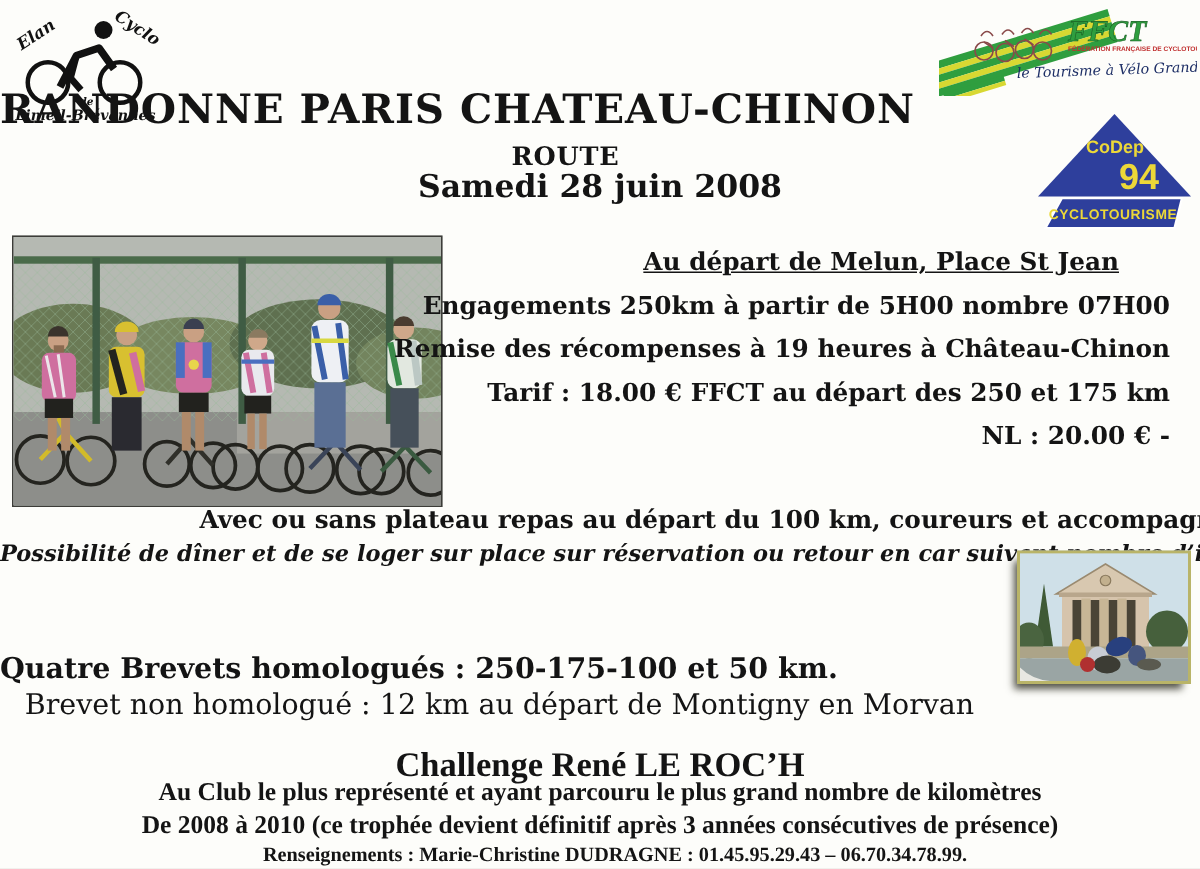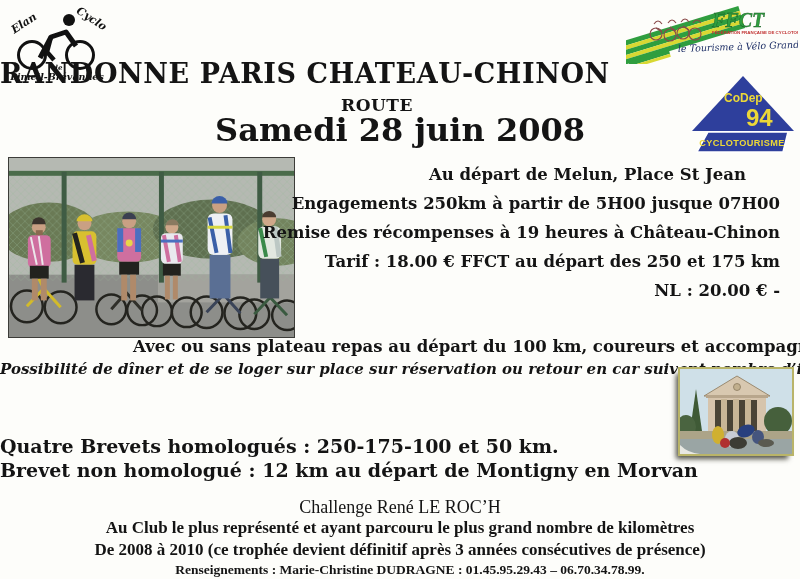--- a/index.html
+++ b/index.html
@@ -17,58 +17,58 @@
     position:absolute;top:58px;left:0;width:100%;
     font-size:27px;font-weight:bold;letter-spacing:.6px;
   }
   .title-route{
     position:absolute;top:95px;left:0;width:100%;text-align:center;
     font-size:17px;font-weight:bold;letter-spacing:.5px;
     transform:translateX(-23px);
   }
   .title-date{
     position:absolute;top:111px;left:0;width:100%;text-align:center;
-    font-size:32px;font-weight:bold;
+    font-size:21px;font-weight:bold;
   }
   
   .photo-left{
     position:absolute;left:8px;top:157px;width:287px;height:181px;
     border:1px solid #3c3c38;box-sizing:border-box;background:#b5b9b2;
   }
   .photo-left svg{display:block;width:100%;height:100%;}
   
   .details{
     position:absolute;top:161px;right:20px;width:560px;text-align:right;
     font-size:16.5px;font-weight:bold;line-height:28.9px;white-space:nowrap;
   }
-  .details div:nth-child(1){padding-right:34px;}
+  .details div:nth-child(1){padding-right:34px;text-decoration:underline;}
   
   .note-plateau{
     position:absolute;top:337px;left:133px;width:664px;text-align:center;
     font-size:16.5px;font-weight:bold;white-space:nowrap;
   }
   .note-lodging{
     position:absolute;top:360px;left:0px;width:730px;text-align:center;
     font-size:15px;font-weight:bold;font-style:italic;white-space:nowrap;
   }
   
   .photo-right{
     position:absolute;left:678px;top:367px;width:116px;height:89px;
     border:2px solid #b9b468;box-sizing:border-box;background:#cfe0e8;
     box-shadow:-4px 5px 5px -2px rgba(25,25,12,.75);
   }
   .photo-right svg{display:block;width:100%;height:100%;}
   
   .brevets-1{position:absolute;top:435px;left:0;width:666px;text-align:left;
     font-size:19px;font-weight:bold;white-space:nowrap;}
   .brevets-2{position:absolute;top:459px;left:0;width:666px;text-align:center;
-    font-size:19px;font-weight:bold;white-space:nowrap;}
+    font-size:19px;font-weight:normal;white-space:nowrap;}
   
   .challenge-title{position:absolute;top:497px;left:0;width:100%;text-align:center;
-    font-family:"Liberation Serif",serif;font-size:18px;font-weight:normal;}
+    font-family:"Liberation Serif",serif;font-size:23px;font-weight:bold;}
   .challenge-1{position:absolute;top:518px;left:0;width:100%;text-align:center;
     font-family:"Liberation Serif",serif;font-size:17px;font-weight:bold;white-space:nowrap;}
   .challenge-2{position:absolute;top:540px;left:0;width:100%;text-align:center;
     font-family:"Liberation Serif",serif;font-size:17px;font-weight:bold;white-space:nowrap;}
   .contact{position:absolute;top:562px;left:0;width:100%;text-align:center;
     font-family:"Liberation Serif",serif;font-size:13.5px;font-weight:bold;
     transform:translateX(10px);}
 </style>
 </head>
 <body>
@@ -210,21 +210,21 @@
         <rect x="251" y="69" width="23" height="33" rx="6" fill="#e2e8e0"></rect>
         <path d="M253,71 l6,29" stroke="#3a8a4a" stroke-width="4"></path>
         <path d="M268,70 l4,30" stroke="#bcc8c4" stroke-width="5"></path>
         <rect x="253" y="102" width="19" height="40" fill="#46505a"></rect>
       </g>
     </svg>
   </div>
 
   <div class="details">
     <div>Au départ de Melun, Place St Jean</div>
-    <div>Engagements 250km à partir de 5H00 jusque 07H00</div>
+    <div>Engagements 250km à partir de 5H00 nombre 07H00</div>
     <div>Remise des récompenses à 19 heures à Château-Chinon</div>
     <div>Tarif : 18.00 € FFCT au départ des 250 et 175 km</div>
     <div>NL : 20.00 € -</div>
   </div>
 
   <div class="note-plateau">Avec ou sans plateau repas au départ du 100 km, coureurs et accompagnateurs</div>
   <div class="note-lodging">Possibilité de dîner et de se loger sur place sur réservation ou retour en car suivant nombre d’inscrits</div>
 
   <div class="photo-right">
     <svg viewBox="0 0 112 85" preserveAspectRatio="none" xmlns="http://www.w3.org/2000/svg">

